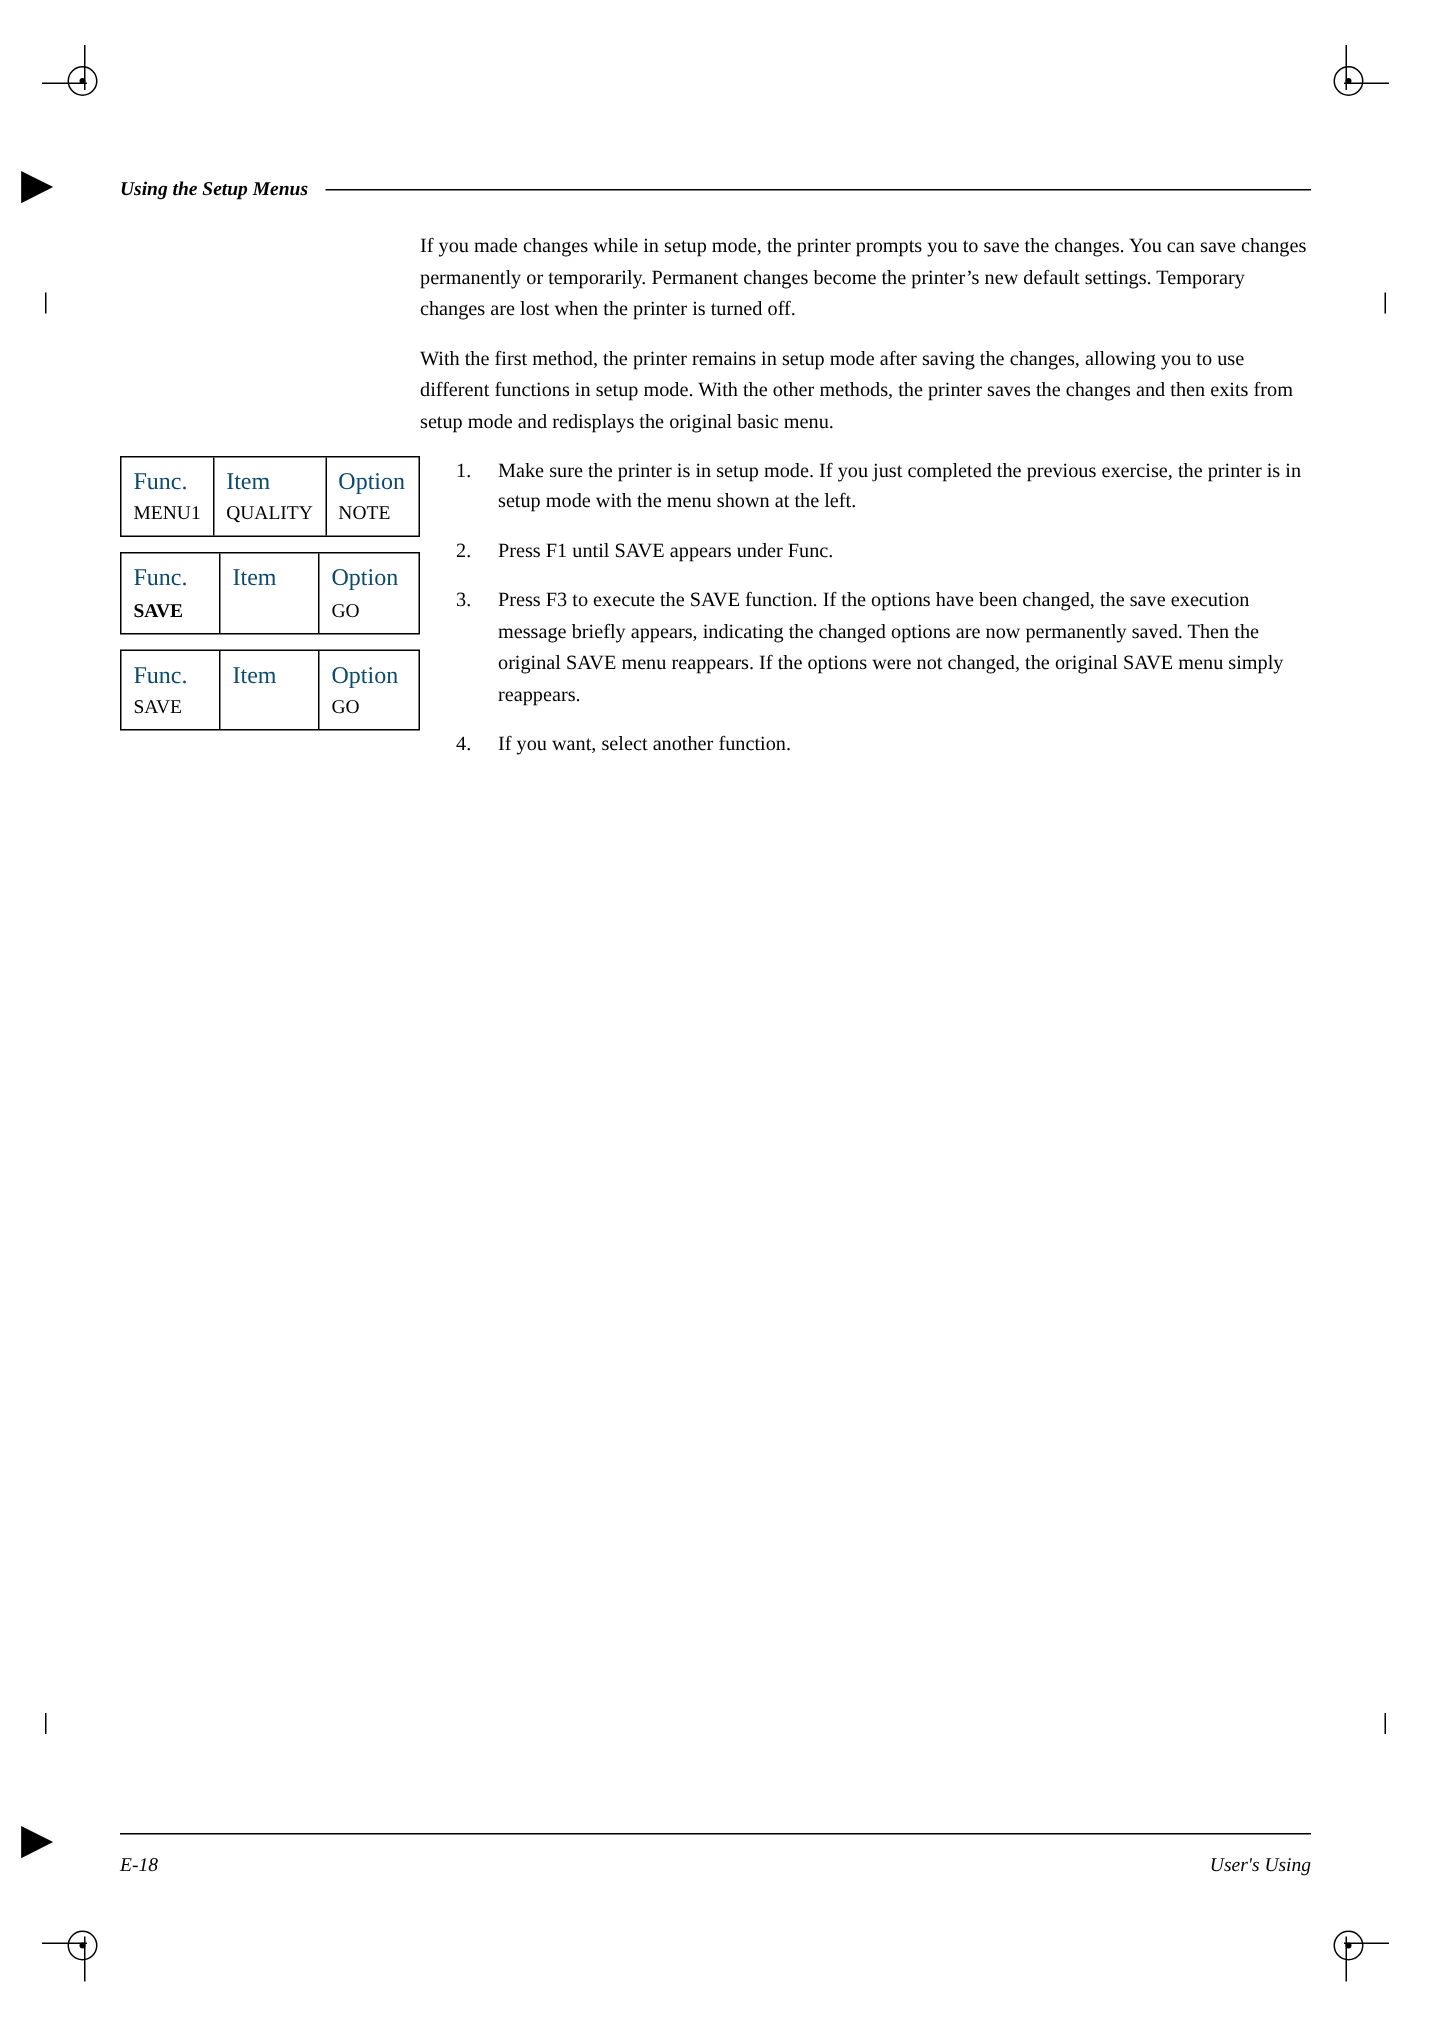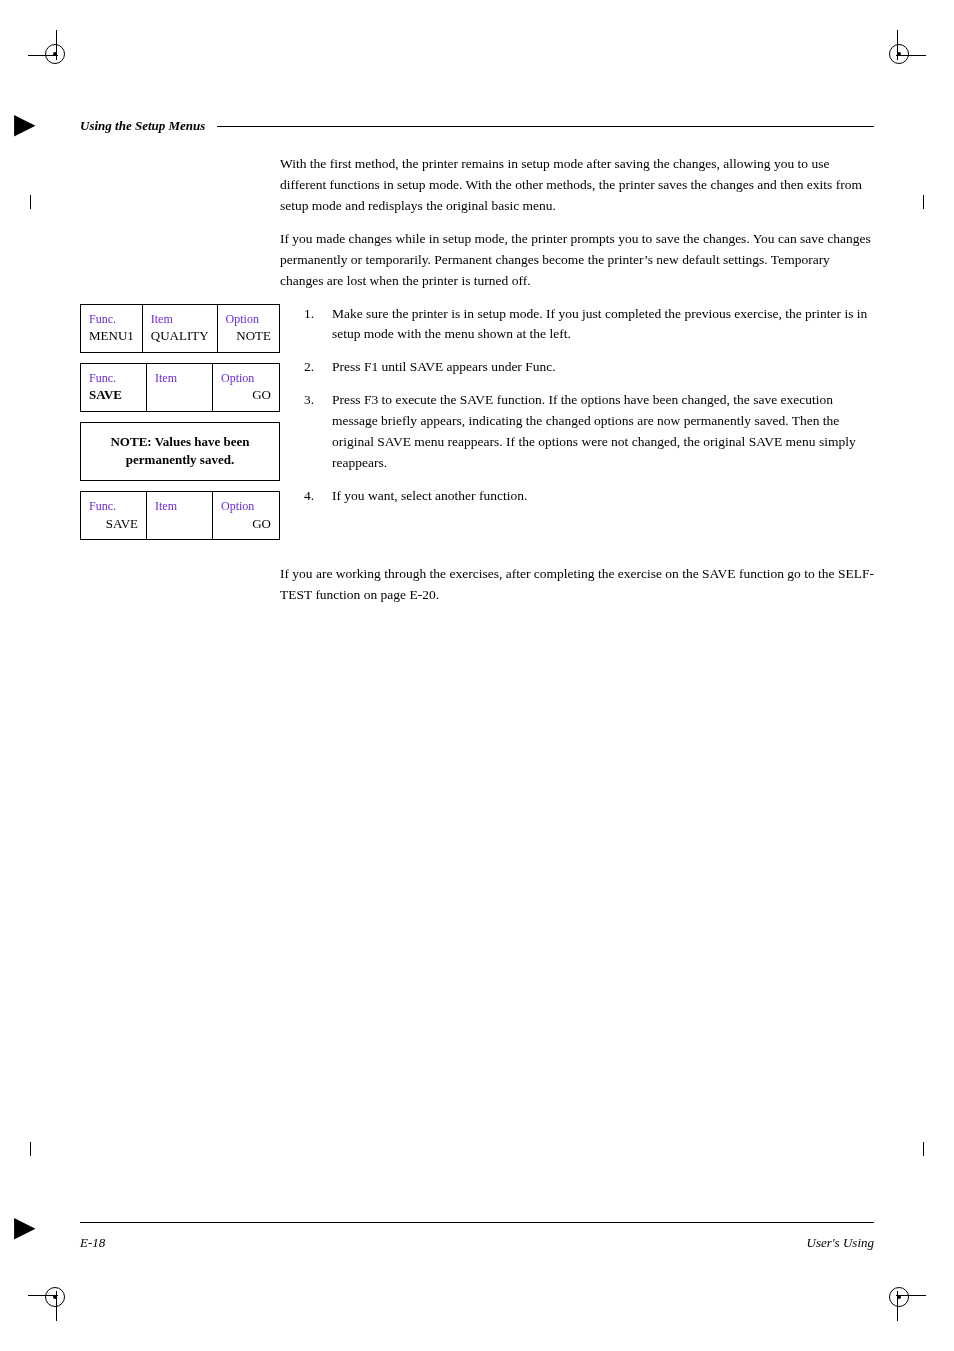--- a/index.html
+++ b/index.html
@@ -141,30 +141,29 @@
     .menu-cell {
       border-right: 1px solid #000;
       padding: 6px 8px;
       font-size: 13px;
       line-height: 1.4;
     }
     .menu-cell:last-child {
       border-right: none;
     }
     .menu-label {
-      font-size: 12px;
-      color: #6d28d9;
+      font-size: 16px;
+      color: #0c4a6e;
     }
     .menu-value {
       font-weight: bold;
       font-size: 13px;
     }
     .menu-value-normal {
       font-size: 13px;
-      text-align: right;
     }
 
     
     .note-box {
       border: 1px solid #000;
       padding: 10px 16px;
       text-align: center;
       margin-bottom: 10px;
       font-size: 13px;
       font-weight: bold;
@@ -262,22 +261,22 @@
 <div class="spine-arrow-bottom">▶</div>
 
 <div class="page-content">
 
   <div class="page-header">
     <span class="header-title">Using the Setup Menus</span>
     <div class="header-rule"></div>
   </div>
 
   <div style="margin-left: 200px;">
+    <p class="body-text">If you made changes while in setup mode, the printer prompts you to save the changes. You can save changes permanently or temporarily. Permanent changes become the printer’s new default settings. Temporary changes are lost when the printer is turned off.</p>
     <p class="body-text">With the first method, the printer remains in setup mode after saving the changes, allowing you to use different functions in setup mode. With the other methods, the printer saves the changes and then exits from setup mode and redisplays the original basic menu.</p>
-    <p class="body-text">If you made changes while in setup mode, the printer prompts you to save the changes. You can save changes permanently or temporarily. Permanent changes become the printer’s new default settings. Temporary changes are lost when the printer is turned off.</p>
   </div>
 
   <div class="two-col">
 
     <div class="left-col">
 
       <div class="menu-box">
         <div class="menu-cell">
           <div class="menu-label">Func.</div>
           <div class="menu-value-normal">MENU1</div>
@@ -300,24 +299,20 @@
         <div class="menu-cell">
           <div class="menu-label">Item</div>
           <div class="menu-value-normal"></div>
         </div>
         <div class="menu-cell">
           <div class="menu-label">Option</div>
           <div class="menu-value-normal">GO</div>
         </div>
       </div>
 
-      <div class="note-box">
-        <span>NOTE: Values have been</span><br>
-        <span>permanently saved.</span>
-      </div>
 
       <div class="menu-box">
         <div class="menu-cell">
           <div class="menu-label">Func.</div>
           <div class="menu-value-normal">SAVE</div>
         </div>
         <div class="menu-cell">
           <div class="menu-label">Item</div>
           <div class="menu-value-normal"></div>
         </div>
@@ -344,23 +339,20 @@
           <span class="list-text">Press F3 to execute the SAVE function. If the options have been changed, the save execution message briefly appears, indicating the changed options are now permanently saved. Then the original SAVE menu reappears. If the options were not changed, the original SAVE menu simply reappears.</span>
         </li>
         <li class="list-item">
           <span class="list-num">4.</span>
           <span class="list-text">If you want, select another function.</span>
         </li>
       </ol>
     </div>
   </div>
 
-  <div style="margin-left: 200px; margin-top: 14px;">
-    <p class="body-text">If you are working through the exercises, after completing the exercise on the SAVE function go to the SELF-TEST function on page E-20.</p>
-  </div>
 
   <div style="position: absolute; bottom: 0; left: 0; right: 0;">
     <div class="footer-rule"></div>
     <div class="page-footer">
       <span class="footer-left">E-18</span>
       <span class="footer-right">User's Using</span>
     </div>
   </div>
 
 </div>

